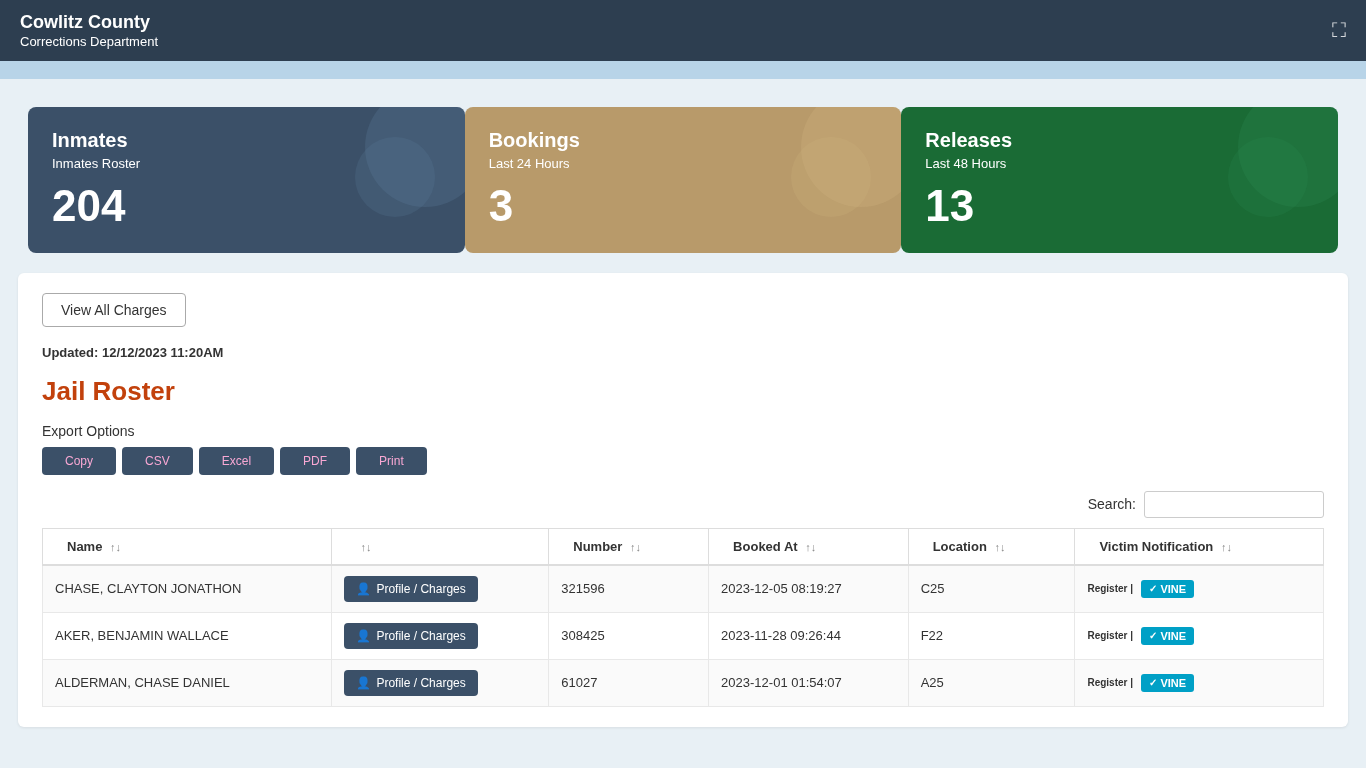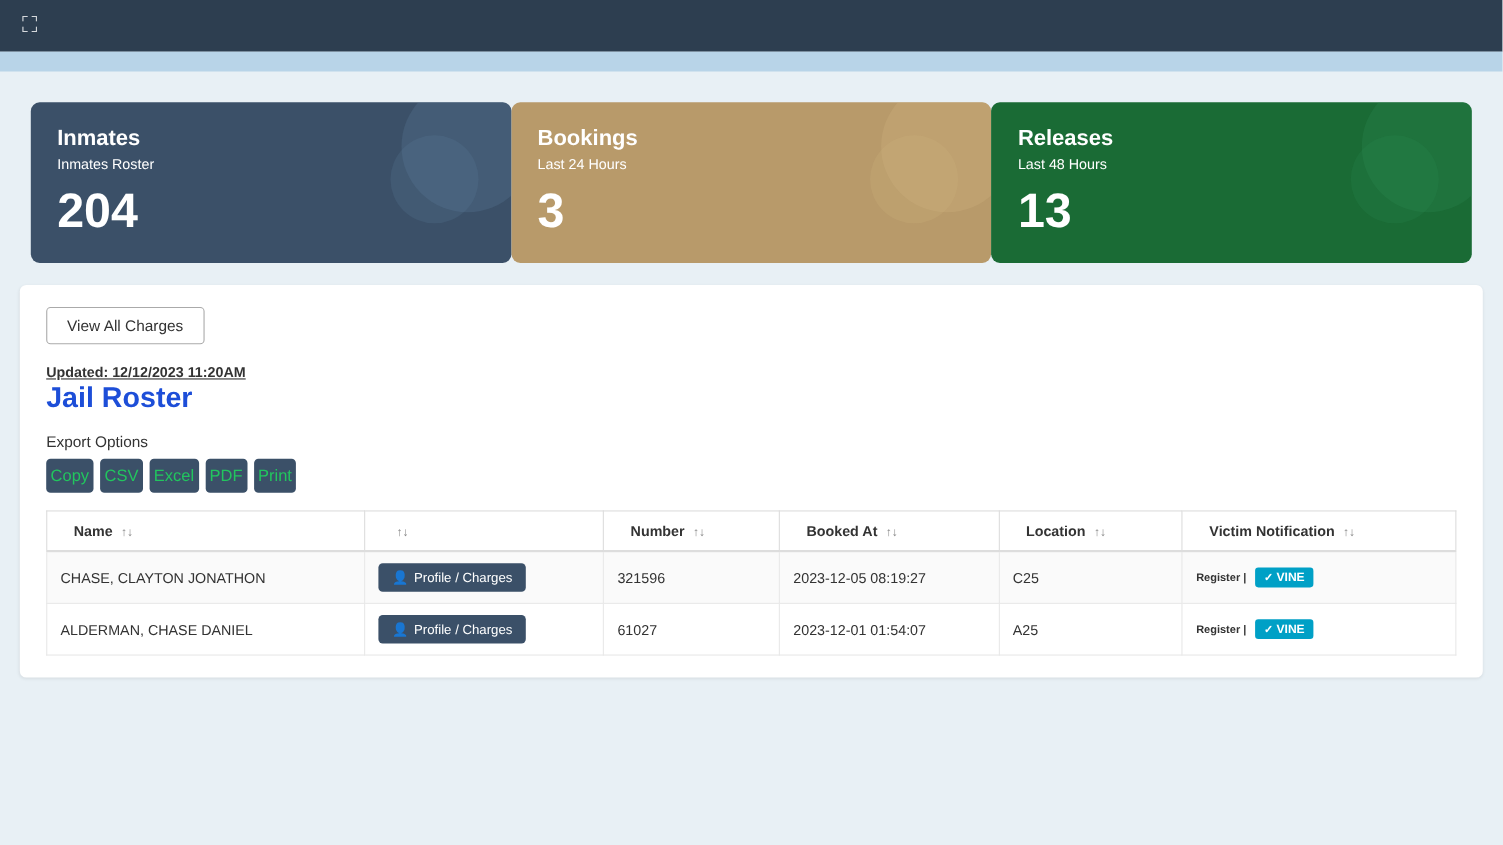--- a/index.html
+++ b/index.html
@@ -88,44 +88,43 @@
       cursor: pointer;
       border-radius: 4px;
       color: #333;
     }
 
     .updated-text {
       margin-top: 18px;
       font-size: 13px;
       color: #333;
       font-weight: bold;
-      text-decoration: underline;
     }
 
     .roster-title {
       font-size: 26px;
       font-weight: bold;
-      color: #1d4ed8;
-      margin-top: 0;
+      color: #c2410c;
+      margin-top: 16px;
       margin-bottom: 16px;
     }
 
     .export-label {
       font-size: 14px;
       color: #333;
       margin-bottom: 8px;
     }
 
     .export-buttons { display: flex; gap: 6px; margin-bottom: 16px; }
     .export-btn {
       background: #3b5068;
-      color: #22c55e;
+      color: #f9a8d4;
       border: none;
-      padding: 7px 4px;
-      font-size: 15px;
+      padding: 7px 23px;
+      font-size: 12px;
       border-radius: 4px;
       cursor: pointer;
     }
 
     
     .search-row {
       display: flex;
       justify-content: flex-end;
       align-items: center;
       margin-bottom: 10px;
@@ -213,20 +212,24 @@
       align-items: center;
       gap: 4px;
     }
 
     .person-icon { font-size: 12px; }
   </style>
 </head>
 <body>
 
 <header class="header">
+  <div>
+    <div class="header-title">Cowlitz County</div>
+    <div class="header-subtitle">Corrections Department</div>
+  </div>
   <div class="header-icon">⛶</div>
 </header>
 
 <div class="subheader"></div>
 
 <div class="stats-container">
   <div class="stat-card stat-card-inmates">
     <div class="stat-card-circle1"></div>
     <div class="stat-card-circle2"></div>
     <div class="stat-label">Inmates</div>
@@ -258,20 +261,24 @@
 
   <div class="export-label">Export Options</div>
   <div class="export-buttons">
     <button class="export-btn">Copy</button>
     <button class="export-btn">CSV</button>
     <button class="export-btn">Excel</button>
     <button class="export-btn">PDF</button>
     <button class="export-btn">Print</button>
   </div>
 
+  <div class="search-row">
+    <label class="search-label">Search:</label>
+    <input type="text" class="search-input" style="">
+  </div>
 
   <table class="roster-table">
     <thead>
       <tr>
         <th>Name <span class="sort-icon">↑↓</span></th>
         <th><span class="sort-icon">↑↓</span></th>
         <th>Number <span class="sort-icon">↑↓</span></th>
         <th>Booked At <span class="sort-icon">↑↓</span></th>
         <th>Location <span class="sort-icon">↑↓</span></th>
         <th>Victim Notification <span class="sort-icon">↑↓</span></th>
@@ -293,36 +300,57 @@
         <div class="victim-cell">
           <span class="register-link">Register |</span>
           <span class="vine-badge">
             <span class="vine-check">✓</span>
             <span>VINE</span>
           </span>
         </div>
       </td>
     </tr>
         <tr>
-      <td>ALDERMAN, CHASE DANIEL</td>
+      <td>AKER, BENJAMIN WALLACE</td>
       <td>
         <button class="profile-btn">
           <span class="person-icon">👤</span>
           Profile / Charges
         </button>
       </td>
-      <td>61027</td>
-      <td>2023-12-01 01:54:07</td>
-      <td>A25</td>
+      <td>308425</td>
+      <td>2023-11-28 09:26:44</td>
+      <td>F22</td>
       <td>
         <div class="victim-cell">
           <span class="register-link">Register |</span>
           <span class="vine-badge">
             <span class="vine-check">✓</span>
             <span>VINE</span>
           </span>
         </div>
       </td>
     </tr>
+        <tr>
+      <td>ALDERMAN, CHASE DANIEL</td>
+      <td>
+        <button class="profile-btn">
+          <span class="person-icon">👤</span>
+          Profile / Charges
+        </button>
+      </td>
+      <td>61027</td>
+      <td>2023-12-01 01:54:07</td>
+      <td>A25</td>
+      <td>
+        <div class="victim-cell">
+          <span class="register-link">Register |</span>
+          <span class="vine-badge">
+            <span class="vine-check">✓</span>
+            <span>VINE</span>
+          </span>
+        </div>
+      </td>
+    </tr>
       </tbody>
   </table>
 
 </div>
 
 </body></html>

